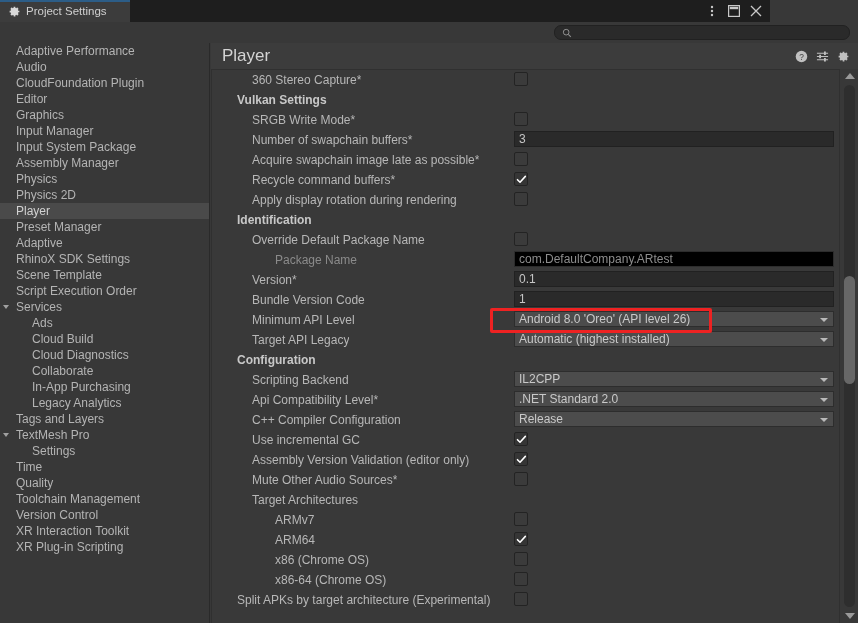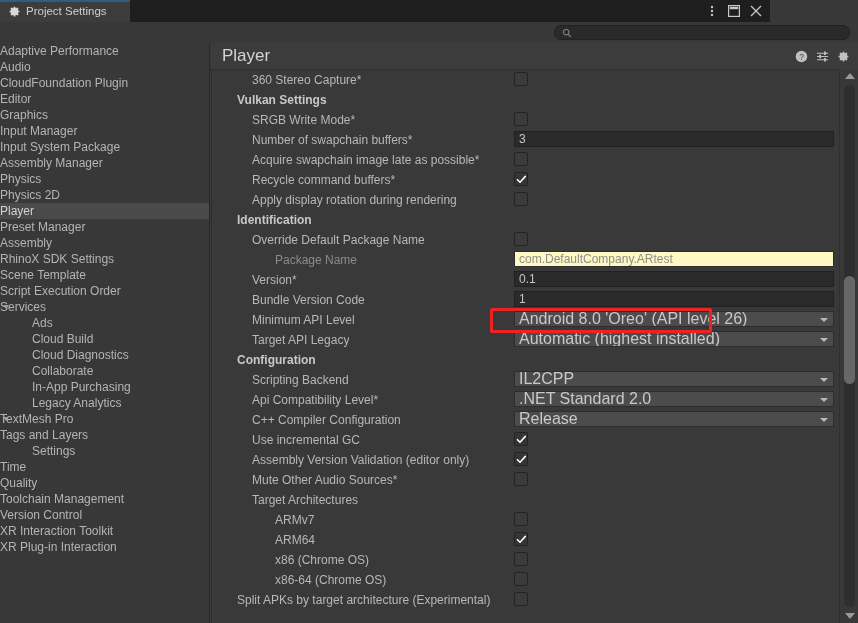--- a/index.html
+++ b/index.html
@@ -116,20 +116,21 @@
     box-sizing: border-box;
     overflow: hidden;
   }
   .side-item {
     position: relative;
     height: 16px;
     line-height: 16px;
     font-size: 12px;
     color: #b4b4b4;
     white-space: nowrap;
+    padding-left: 16px;
     box-sizing: border-box;
   }
   .side-item.child { padding-left: 32px; }
   .side-item.selected {
     background: #4a4a4a;
     color: #d2d2d2;
   }
   .side-arrow {
     position: absolute;
     left: 4px; top: 5px;
@@ -248,31 +249,31 @@
     align-items: center;
     padding-left: 4px;
     font-size: 12px;
     color: #c6c6c6;
     top: 1px;
     position: absolute;
     left: 302px;
     white-space: nowrap;
     overflow: hidden;
   }
-  .tf.readonly { color: #8d8d8d; background: #fef9c3; border-color: #2c2c2c; }
+  .tf.readonly { color: #8d8d8d; background: #000000; border-color: #2c2c2c; }
   
   .dd {
     width: 320px; height: 16px;
     background: #4c4c4c;
     border: 1px solid #2d2d2d;
     box-sizing: border-box;
     display: flex;
     align-items: center;
     padding-left: 4px;
-    font-size: 16px;
+    font-size: 12px;
     color: #c9c9c9;
     top: 1px;
     position: absolute;
     left: 302px;
     white-space: nowrap;
     overflow: hidden;
   }
   .dd .dd-caret {
     position: absolute;
     right: 5px; top: 6px;
@@ -377,40 +378,40 @@
         <div class="side-item"><span>CloudFoundation Plugin</span></div>
         <div class="side-item"><span>Editor</span></div>
         <div class="side-item"><span>Graphics</span></div>
         <div class="side-item"><span>Input Manager</span></div>
         <div class="side-item"><span>Input System Package</span></div>
         <div class="side-item"><span>Assembly Manager</span></div>
         <div class="side-item"><span>Physics</span></div>
         <div class="side-item"><span>Physics 2D</span></div>
         <div class="side-item selected"><span>Player</span></div>
         <div class="side-item"><span>Preset Manager</span></div>
-        <div class="side-item"><span>Assembly</span></div>
+        <div class="side-item"><span>Adaptive</span></div>
         <div class="side-item"><span>RhinoX SDK Settings</span></div>
         <div class="side-item"><span>Scene Template</span></div>
         <div class="side-item"><span>Script Execution Order</span></div>
         <div class="side-item"><div class="side-arrow open"></div><span>Services</span></div>
         <div class="side-item child"><span>Ads</span></div>
         <div class="side-item child"><span>Cloud Build</span></div>
         <div class="side-item child"><span>Cloud Diagnostics</span></div>
         <div class="side-item child"><span>Collaborate</span></div>
         <div class="side-item child"><span>In-App Purchasing</span></div>
         <div class="side-item child"><span>Legacy Analytics</span></div>
+        <div class="side-item"><span>Tags and Layers</span></div>
         <div class="side-item"><div class="side-arrow open"></div><span>TextMesh Pro</span></div>
-        <div class="side-item"><span>Tags and Layers</span></div>
         <div class="side-item child"><span>Settings</span></div>
         <div class="side-item"><span>Time</span></div>
         <div class="side-item"><span>Quality</span></div>
         <div class="side-item"><span>Toolchain Management</span></div>
         <div class="side-item"><span>Version Control</span></div>
         <div class="side-item"><span>XR Interaction Toolkit</span></div>
-        <div class="side-item"><span>XR Plug-in Interaction</span></div>
+        <div class="side-item"><span>XR Plug-in Scripting</span></div>
       </div>
   </div>
 
   <div class="main">
     <div class="panel-header">
       <div class="panel-title">Player</div>
       <div class="panel-icons">
         <span>
           <svg width="13" height="13" viewBox="0 0 14 14">
             <circle cx="7" cy="7" r="6.2" fill="#c0c0c0"></circle>

